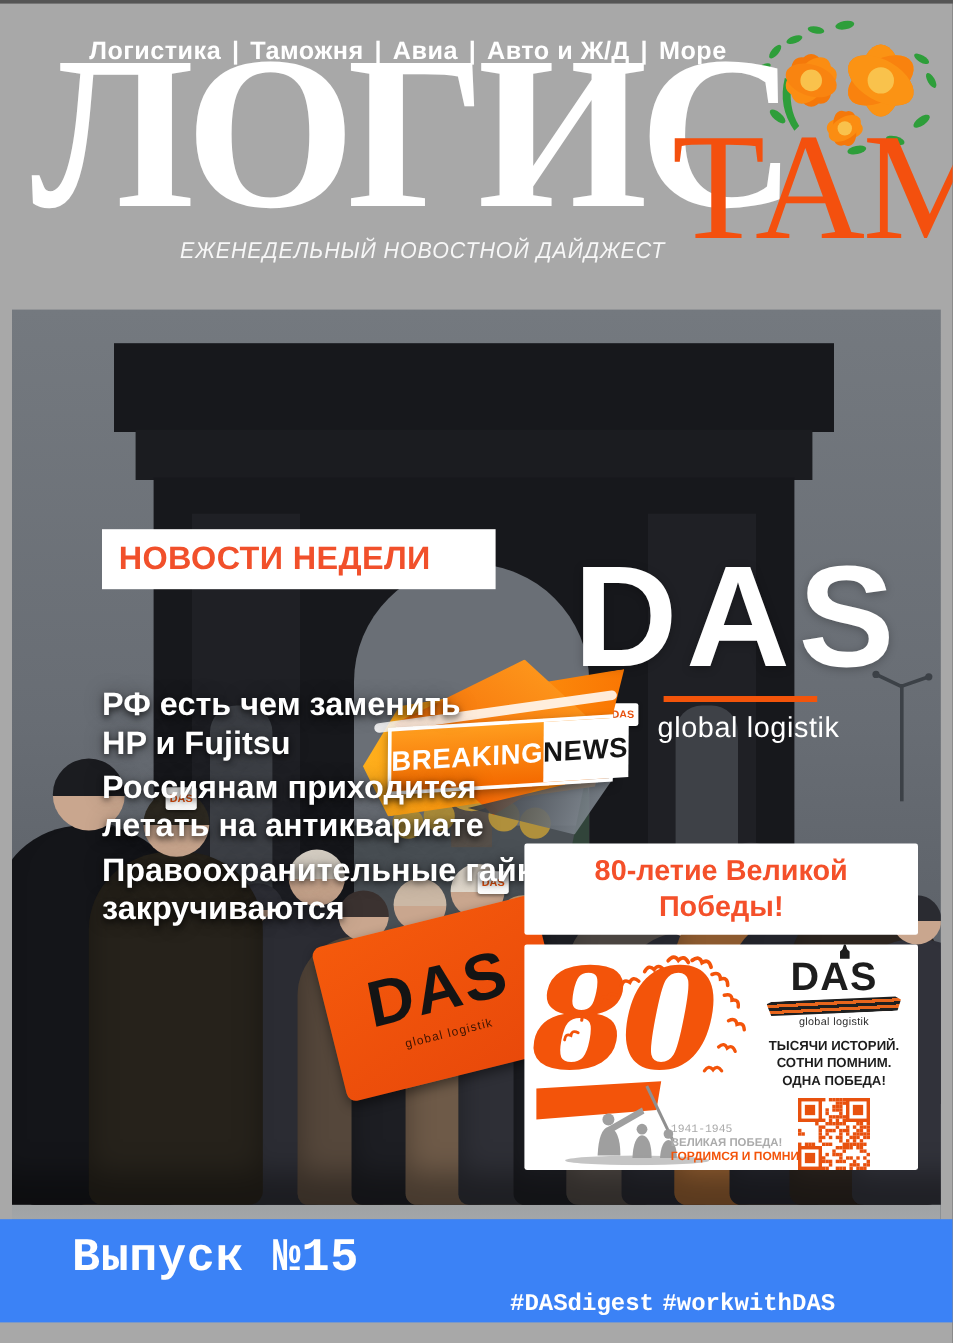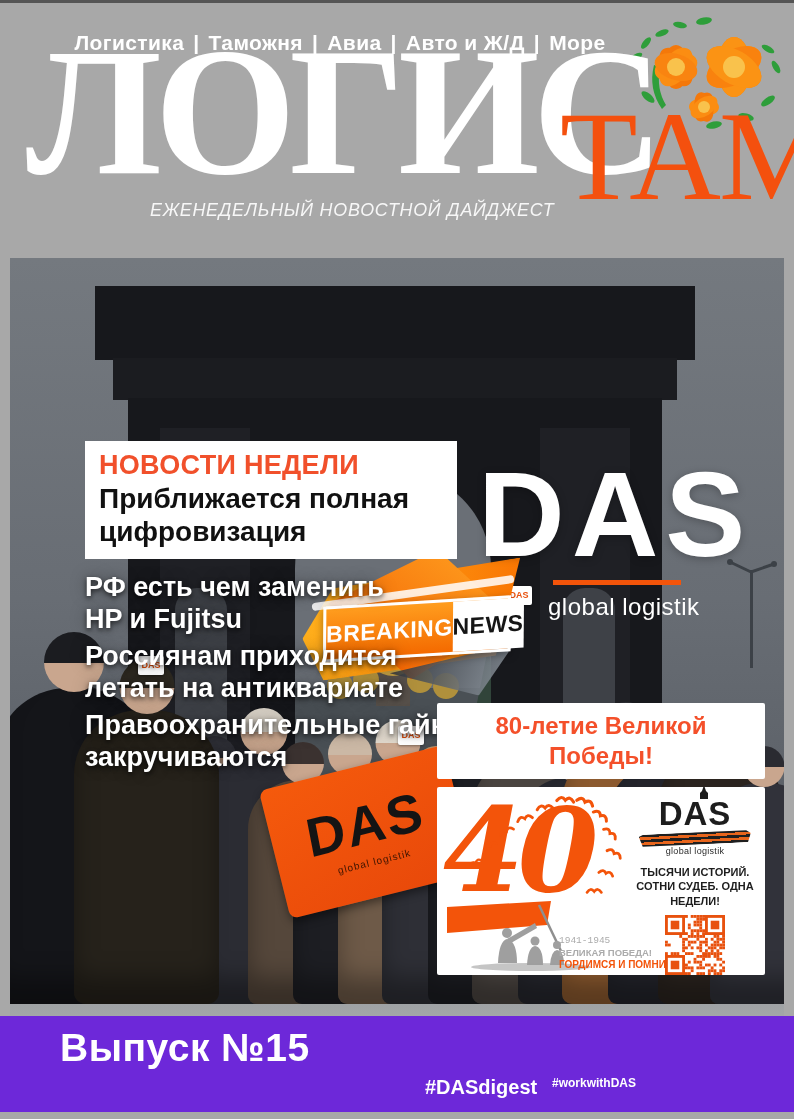--- a/index.html
+++ b/index.html
@@ -87,21 +87,21 @@
     display:flex; box-shadow:0 3px 8px rgba(0,0,0,.35);
     background:linear-gradient(180deg,#FF9D1E,#F46A00);
   }
   .badge-word1 { flex:1.4; display:flex; align-items:center; justify-content:center;
     color:#fff; font-weight:800; font-size:23px; letter-spacing:.5px; }
   .badge-word2 { flex:1; display:flex; align-items:center; justify-content:center;
     background:#fff; color:#151515; font-weight:800; font-size:23px; letter-spacing:.5px; }
 
   
   .news-panel {
-    position:absolute; left:75px; top:183px; width:372px; background:#fff;
+    position:absolute; left:75px; top:183px; width:328px; background:#fff;
     padding:9px 14px 10px 14px;
   }
   .kicker { color:#F1502B; font-weight:700; font-size:27px; letter-spacing:.3px; }
   .headline-main { color:#111; font-weight:700; font-size:28px; line-height:1.17; margin-top:2px; }
 
   
   .headlines {
     position:absolute; left:75px; top:313px; width:400px;
     display:flex; flex-direction:column; gap:4px;
   }
@@ -142,27 +142,27 @@
     width:112px; height:13px; margin:2px auto 1px auto; transform:rotate(-3deg);
     background:repeating-linear-gradient(180deg,#1f1f1f 0 2.6px,#E8651C 2.6px 5.2px);
     clip-path:polygon(0 15%,4% 0,96% 8%,100% 30%,97% 100%,3% 92%);
   }
   .mini-tagline { color:#2b2b2b; font-size:9px; letter-spacing:.3px; }
   .slogan { color:#1d1d1d; font-weight:800; font-size:11px; line-height:1.3; margin-top:9px; }
   .qr { margin-top:7px; }
 
   
   .footer {
-    position:absolute; left:0; top:1013px; width:794px; height:96px; background:#6d28d9;
-    font-family:Liberation Sans, sans-serif; color:#fff;
+    position:absolute; left:0; top:1013px; width:794px; height:86px; background:#3b82f6;
+    font-family:Liberation Mono, monospace; color:#fff;
   }
   .issue { position:absolute; left:60px; top:10px; font-weight:700; font-size:39px; letter-spacing:.5px; }
   .place-date { position:absolute; left:62px; top:60px; font-weight:700; font-size:20px; }
   .tag1 { position:absolute; left:425px; top:60px; font-weight:700; font-size:20px; }
-  .tag2 { position:absolute; left:552px; top:60px; font-weight:700; font-size:12px;text-align:right; }
+  .tag2 { position:absolute; left:552px; top:60px; font-weight:700; font-size:20px;text-align:right; }
 </style>
 </head>
 <body>
 
 <div class="page">
 
   <div class="topnav">
     <span>Логистика</span><span class="sep">|</span><span>Таможня</span><span class="sep">|</span><span>Авиа</span><span class="sep">|</span><span>Авто и Ж/Д</span><span class="sep">|</span><span>Море</span>
   </div>
 
@@ -344,21 +344,20 @@
       <div class="spike s3"></div>
       <div class="spike s4"></div>
       <div class="badge-box">
         <span class="badge-word1">BREAKING</span>
         <span class="badge-word2">NEWS</span>
       </div>
     </div>
 
     <div class="news-panel">
       <div class="kicker">НОВОСТИ НЕДЕЛИ</div>
-      <div class="headline-main">Приближается полная цифровизация</div>
     </div>
 
     <div class="headlines">
       <div class="headline-item">РФ есть чем заменить
 HP и Fujitsu</div>
       <div class="headline-item">Россиянам приходится
 летать на антиквариате</div>
       <div class="headline-item">Правоохранительные гайки
 закручиваются</div>
     </div>
@@ -367,21 +366,21 @@
       <div class="das-wordmark">DAS</div>
       <div class="das-rule"></div>
       <div class="das-tagline">global logistik</div>
     </div>
 
     <div class="victory-title">
       <span>80-летие Великой Победы!</span>
     </div>
 
     <div class="victory-card">
-      <div class="big80">40</div>
+      <div class="big80">80</div>
 
       <svg id="birds" class="abs" style="left:30px; top:0;" width="185" height="128" viewBox="0 0 185 128">
         <defs>
           <g id="bird">
             <path d="M0 6 Q4 0 8 5 Q12 0 16 6" stroke="#F3540A" stroke-width="3" stroke-linecap="round" fill="none"></path>
           </g>
         </defs>
       <use href="#bird" transform="translate(2,72) scale(0.8) rotate(-28 8 4)"></use>
           <use href="#bird" transform="translate(16,55) scale(0.85) rotate(-30 8 4)"></use>
           <use href="#bird" transform="translate(32,40) scale(0.9) rotate(-25 8 4)"></use>
@@ -419,21 +418,21 @@
 
       <div class="victory-right">
         <div class="mini-das">
           <span>DAS</span>
           <svg class="abs" style="left:33px; top:-12px;" width="24" height="24" viewBox="0 0 24 24">
             <path d="M12 0 L14 6 L16 8 L16 14 L8 14 L8 8 L10 6 Z" fill="#1d1d1d"></path>
           </svg>
         </div>
         <div class="gribbon"></div>
         <div class="mini-tagline">global logistik</div>
-        <div class="slogan">ТЫСЯЧИ ИСТОРИЙ. СОТНИ СУДЕБ. ОДНА НЕДЕЛИ!</div>
+        <div class="slogan">ТЫСЯЧИ ИСТОРИЙ. СОТНИ ПОМНИМ. ОДНА ПОБЕДА!</div>
         <svg id="qr" class="qr" width="60" height="60" viewBox="0 0 21 21">
             <rect x="7" y="0" width="1" height="1" fill="#E8510E"></rect>
             <rect x="9" y="0" width="1" height="1" fill="#E8510E"></rect>
             <rect x="10" y="0" width="1" height="1" fill="#E8510E"></rect>
             <rect x="11" y="0" width="1" height="1" fill="#E8510E"></rect>
             <rect x="12" y="0" width="1" height="1" fill="#E8510E"></rect>
             <rect x="13" y="0" width="1" height="1" fill="#E8510E"></rect>
             <rect x="11" y="1" width="1" height="1" fill="#E8510E"></rect>
             <rect x="12" y="1" width="1" height="1" fill="#E8510E"></rect>
             <rect x="13" y="1" width="1" height="1" fill="#E8510E"></rect>

